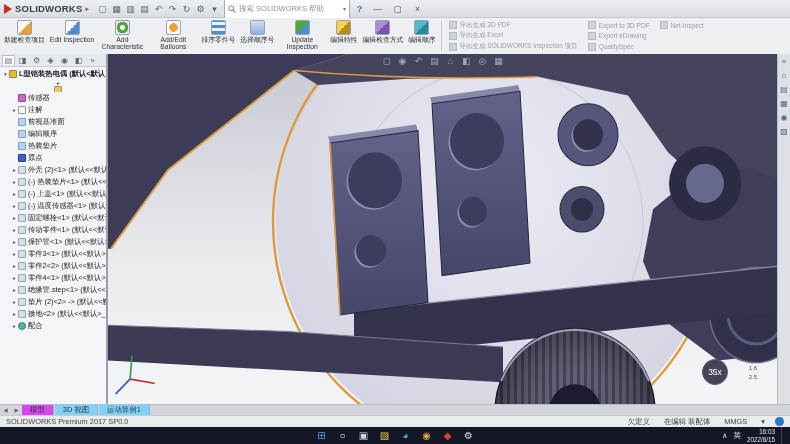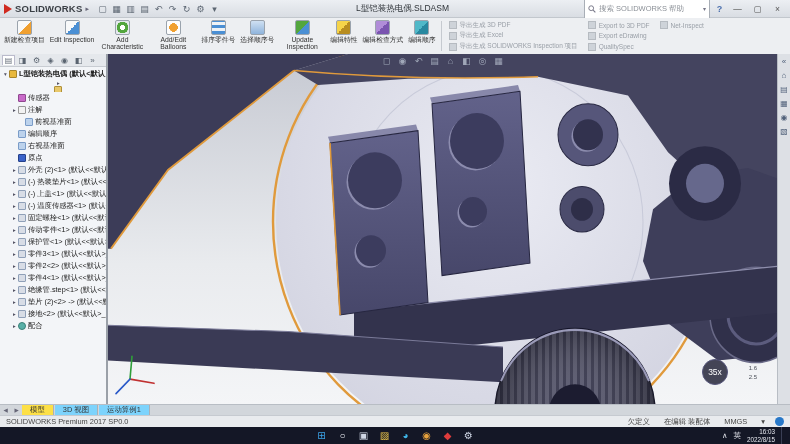--- a/index.html
+++ b/index.html
@@ -81,21 +81,21 @@
   .zoom-notes{position:absolute;right:20px;bottom:22px;font-size:6px;color:#4a4f58;line-height:1.5;text-align:left;}
 
   .rightstrip{width:13px;flex:none;background:#dde0e5;border-left:1px solid #b8bdc4;display:flex;
               flex-direction:column;align-items:center;padding-top:3px;gap:5px;font-size:8px;color:#51617a;}
 
   
   .doctabs{height:11px;flex:none;background:#d2d6db;display:flex;align-items:stretch;font-size:7.4px;color:#333;
            border-top:1px solid #b8bdc4;}
   .dnav{width:11px;display:flex;align-items:center;justify-content:center;font-size:5.5px;color:#667;}
   .dtab{padding:0 8px;display:flex;align-items:center;background:#7dd3fc;border-right:1px solid #aab0b7;}
-  .dtab.active{background:#fde047;}
+  .dtab.active{background:#d946ef;}
   .statusbar{height:12px;flex:none;background:#e9ebee;border-top:1px solid #c6cad0;display:flex;align-items:center;
              padding:0 6px;font-size:7.4px;color:#444;}
   .statusbar .sp{flex:1;}
   .statusbar .sitem{margin-left:14px;white-space:nowrap;}
   .status-dot{width:9px;height:9px;border-radius:50%;background:#2878c8;margin-left:10px;flex:none;}
 
   .taskbar{height:17px;flex:none;background:#141726;display:flex;align-items:center;color:#dde;position:relative;}
   .tb-center{position:absolute;left:50%;transform:translateX(-50%);display:flex;gap:7px;align-items:center;}
   .tbicon{width:14px;height:14px;display:flex;align-items:center;justify-content:center;font-size:10px;}
   .tb-tray{margin-left:auto;display:flex;align-items:center;gap:6px;padding-right:6px;font-size:7.5px;color:#e6e8ef;}
@@ -116,21 +116,20 @@
     <span class="qicon">▢</span>
         <span class="qicon">▦</span>
         <span class="qicon">▥</span>
         <span class="qicon">▤</span>
         <span class="qicon">↶</span>
         <span class="qicon">↷</span>
         <span class="qicon">↻</span>
         <span class="qicon">⚙</span>
         <span class="qicon">▾</span>
       </div>
-    <div class="doc-title">L型铠装热电偶.SLDASM</div>
     <div class="searchbox">
       <svg width="8" height="8" viewBox="0 0 10 10">
         <circle cx="4" cy="4" r="3" fill="none" stroke="#778" stroke-width="1.2"></circle>
         <line x1="6.4" y1="6.4" x2="9.2" y2="9.2" stroke="#778" stroke-width="1.4"></line>
       </svg>
       <span>搜索 SOLIDWORKS 帮助</span>
       <span class="sc">▾</span>
     </div>
     <span class="tb-help">?</span>
     <span class="win-btn">—</span>
@@ -246,34 +245,34 @@
           <div class="titem" style="padding-left: 11px;">
             <span class="tarrow"></span>
             <span class="ticon sensor"></span>
             <span class="tlabel">传感器</span>
           </div>
           <div class="titem" style="padding-left: 11px;">
             <span class="tarrow">▸</span>
             <span class="ticon ann"></span>
             <span class="tlabel">注解</span>
           </div>
-          <div class="titem" style="padding-left: 18px;">
+          <div class="titem" style="padding-left: 11px;">
             <span class="tarrow"></span>
             <span class="ticon plane"></span>
             <span class="tlabel">前视基准面</span>
           </div>
           <div class="titem" style="padding-left: 11px;">
             <span class="tarrow"></span>
             <span class="ticon plane"></span>
             <span class="tlabel">编辑顺序</span>
           </div>
           <div class="titem" style="padding-left: 11px;">
             <span class="tarrow"></span>
             <span class="ticon plane"></span>
-            <span class="tlabel">右视基准面</span>
+            <span class="tlabel">热装垫片</span>
           </div>
           <div class="titem" style="padding-left: 11px;">
             <span class="tarrow"></span>
             <span class="ticon origin"></span>
             <span class="tlabel">原点</span>
           </div>
           <div class="titem" style="padding-left: 11px;">
             <span class="tarrow">▸</span>
             <span class="ticon part"></span>
             <span class="tlabel">外壳 (2)&lt;1&gt; (默认&lt;&lt;默认&gt;_显示状态 1&gt;)</span>

